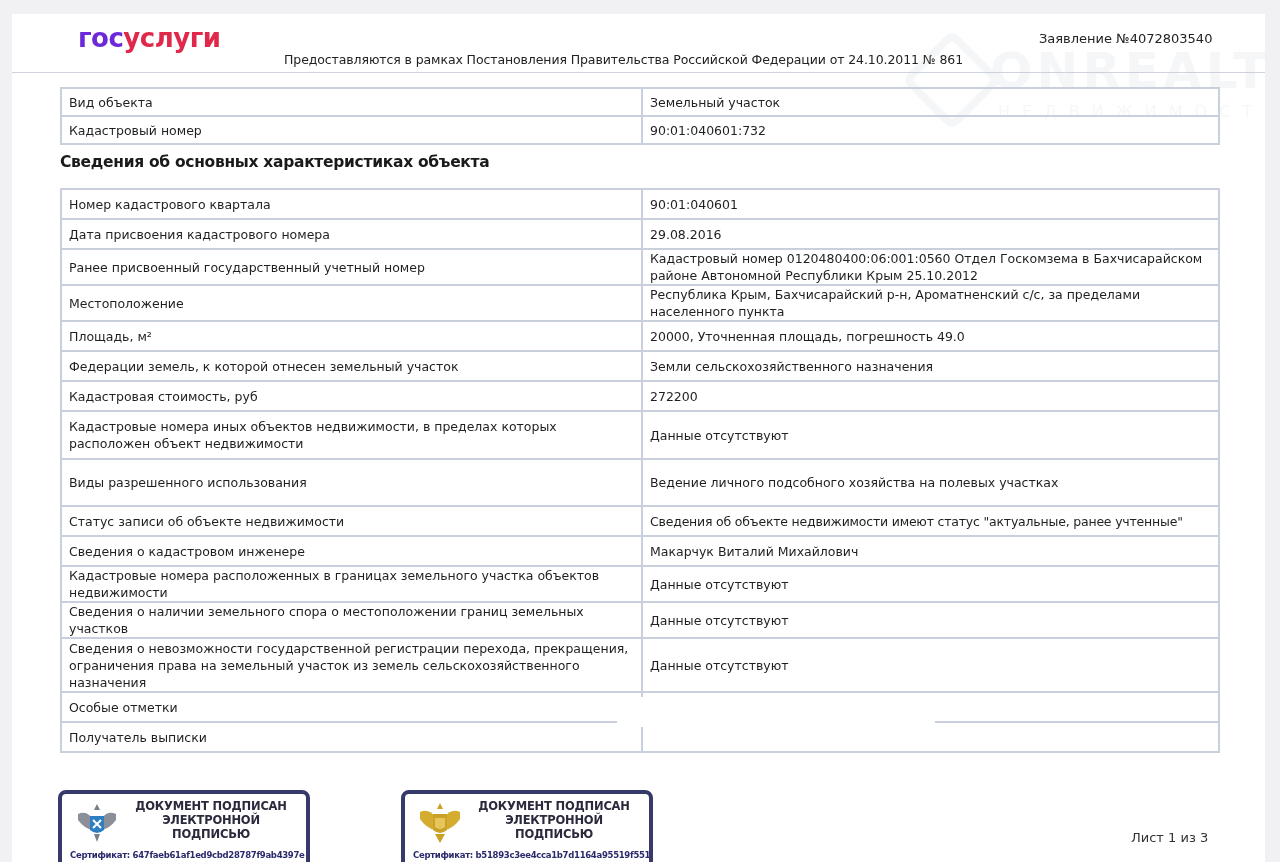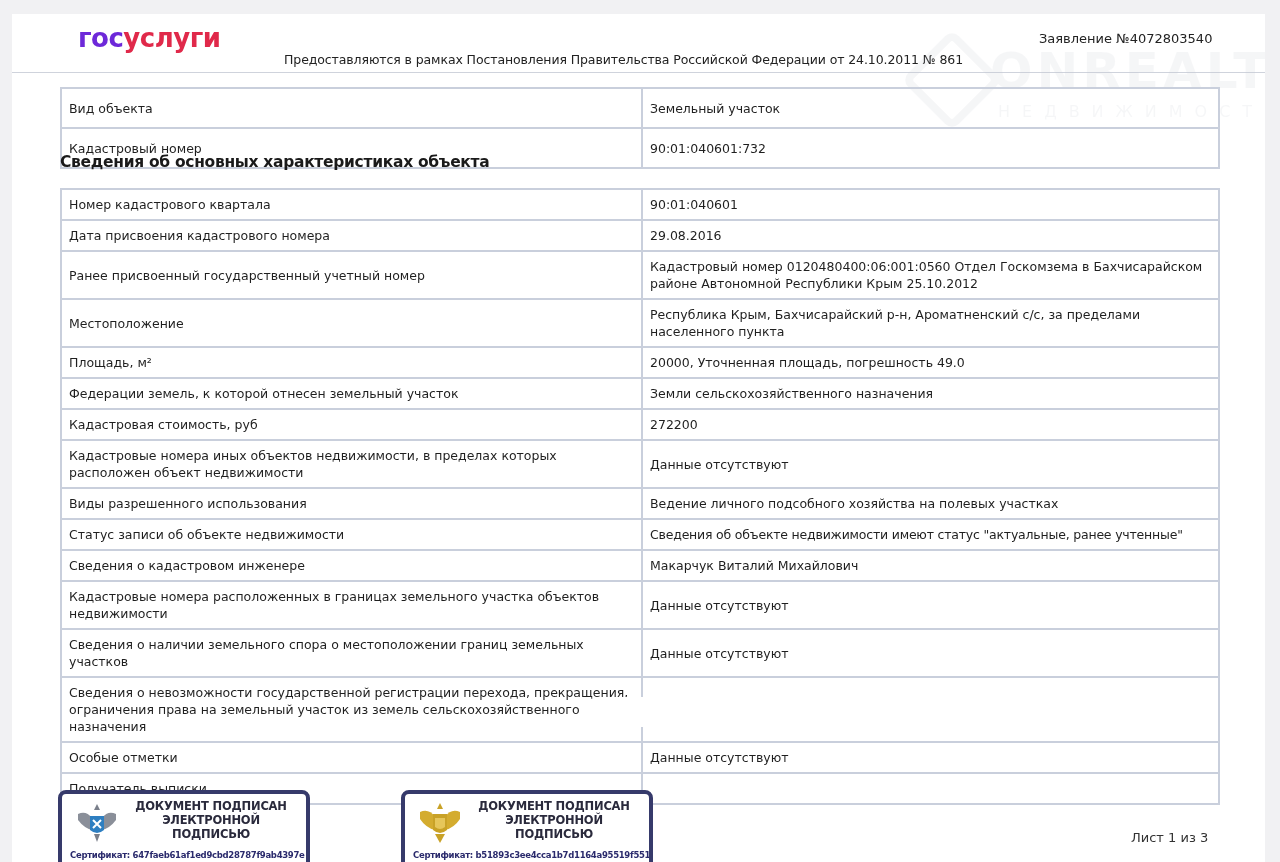--- a/index.html
+++ b/index.html
@@ -53,21 +53,21 @@
     .watermark .wm-diamond {
       position: absolute; left: 14px; top: 8px; width: 56px; height: 56px;
       border: 8px solid #c8ccd4; transform: rotate(45deg); border-radius: 10px;
     }
     table.info {
       position: absolute; left: 48px; border-collapse: collapse;
       width: 1160px; table-layout: fixed;
     }
     table.info td {
       border: 2px solid #c9cfdc;
-      font-size: 12.5px; color: #1f1f1f; padding: 6px 7px; line-height: 17px;
+      font-size: 12.5px; color: #1f1f1f; padding: 0 7px; line-height: 17px;
       vertical-align: middle;
     }
     table.info td.lbl { width: 565px; }
     #tbl-main { top: 73px; }
     #tbl-main tr td { height: 26px; }
     .section-title {
       position: absolute; left: 48px; top: 139px;
       font-size: 15.5px; font-weight: bold; color: #1a1a1a; letter-spacing: -0.3px;
     }
     #tbl-chars { top: 174px; }
@@ -161,21 +161,21 @@
           <td>Земли сельскохозяйственного назначения</td>
         </tr>
     <tr style="height:30px">
           <td class="lbl">Кадастровая стоимость, руб</td>
           <td>272200</td>
         </tr>
     <tr style="height:48px">
           <td class="lbl">Кадастровые номера иных объектов недвижимости, в пределах которых расположен объект недвижимости</td>
           <td>Данные отсутствуют</td>
         </tr>
-    <tr style="height:30px">
+    <tr style="height:47px">
           <td class="lbl">Виды разрешенного использования</td>
           <td>Ведение личного подсобного хозяйства на полевых участках</td>
         </tr>
     <tr style="height:30px">
           <td class="lbl">Статус записи об объекте недвижимости</td>
           <td style="white-space:nowrap;letter-spacing:-0.2px">Сведения об объекте недвижимости имеют статус "актуальные, ранее учтенные"</td>
         </tr>
     <tr style="height:30px">
           <td class="lbl">Сведения о кадастровом инженере</td>
           <td>Макарчук Виталий Михайлович</td>

